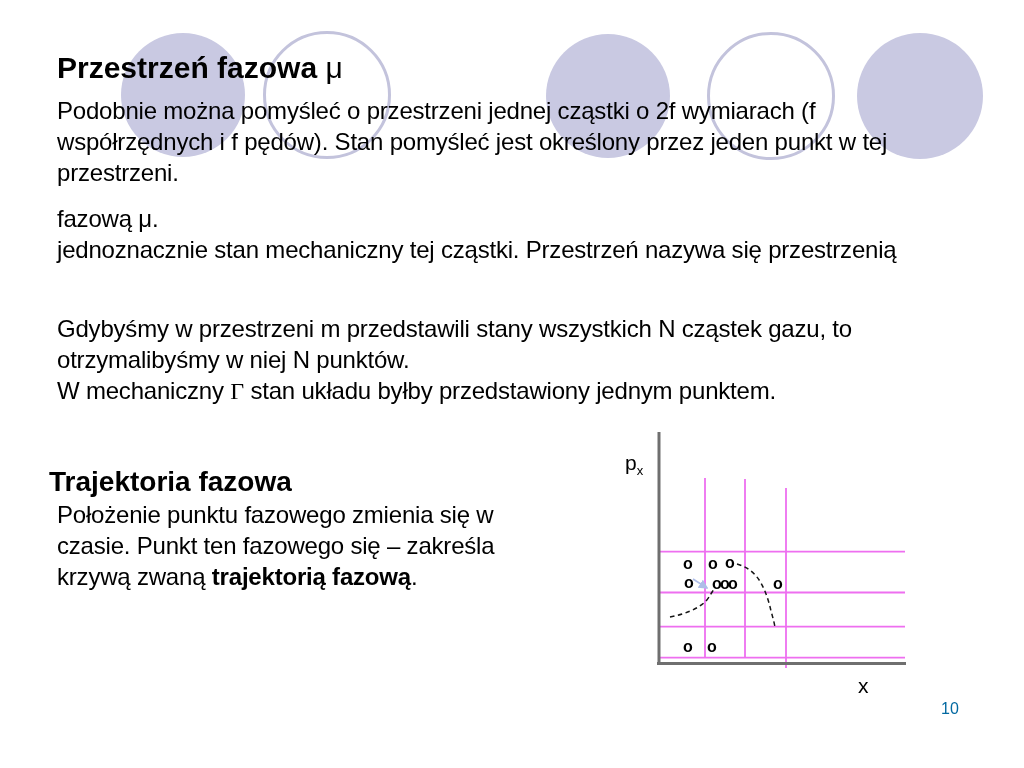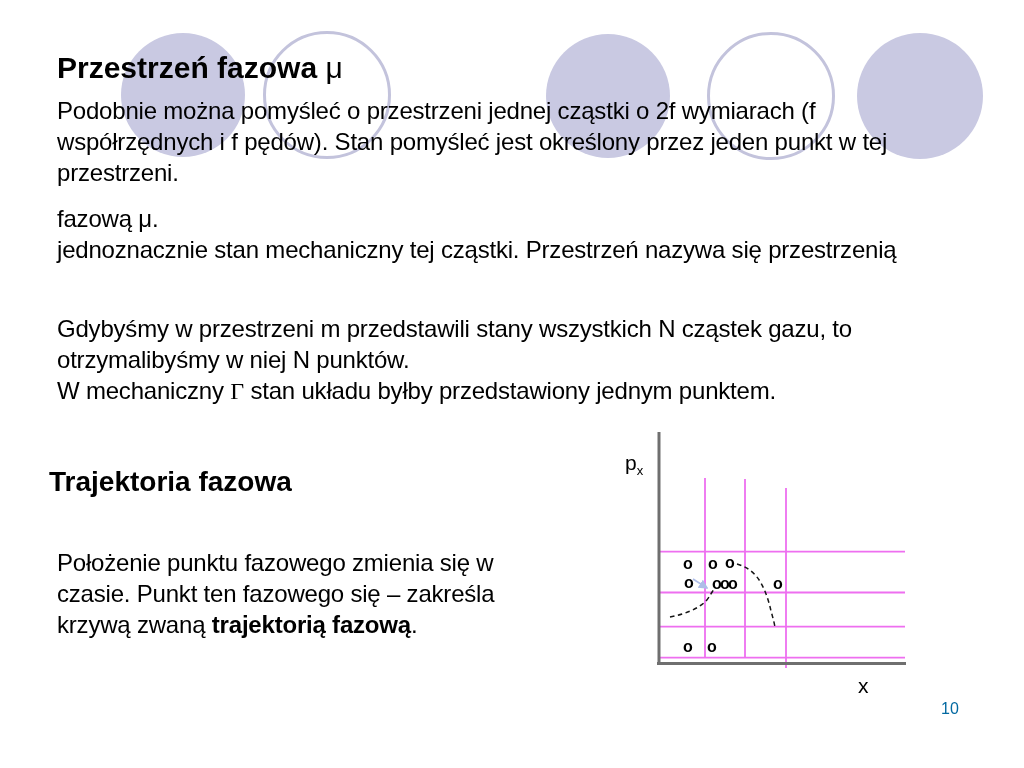--- a/index.html
+++ b/index.html
@@ -16,21 +16,21 @@
   .txt{position:absolute;z-index:2;white-space:nowrap;}
   .title{left:57px;top:29px;font-size:30px;font-weight:bold;line-height:38px;}
   .title .tsym{font-weight:normal;}
   .para{font-size:24px;line-height:31px;letter-spacing:-0.2px;margin-top:11px;}
   .para b{font-weight:bold;}
   .sym{font-family:"Liberation Serif", serif;}
   .h2{left:49px;top:441px;font-size:28px;font-weight:bold;line-height:36px;}
   #p1{left:57px;top:84px;}
   #p2{left:57px;top:192px;}
   #p3{left:57px;top:302px;}
-  #p4{left:57px;top:536px;}
+  #p4{left:57px;top:488px;}
 
   
   #phase-svg{position:absolute;left:585px;top:428px;z-index:1;}
   .axis{stroke:var(--axis);stroke-width:3;}
   .grid{stroke:var(--grid);stroke-width:1.8;}
   .traj{fill:none;stroke:#151515;stroke-width:1.5;stroke-dasharray:4.5 3.5;}
   .arrow{stroke:var(--arrow);stroke-width:1.6;fill:none;}
   .pt{font-family:"Liberation Sans", sans-serif;font-size:16px;font-weight:bold;fill:#000;}
   .pxlabel{left:601px;top:451px;font-size:21px;z-index:2;margin-left:24px;}
   .pxlabel sub{font-size:13px;}

